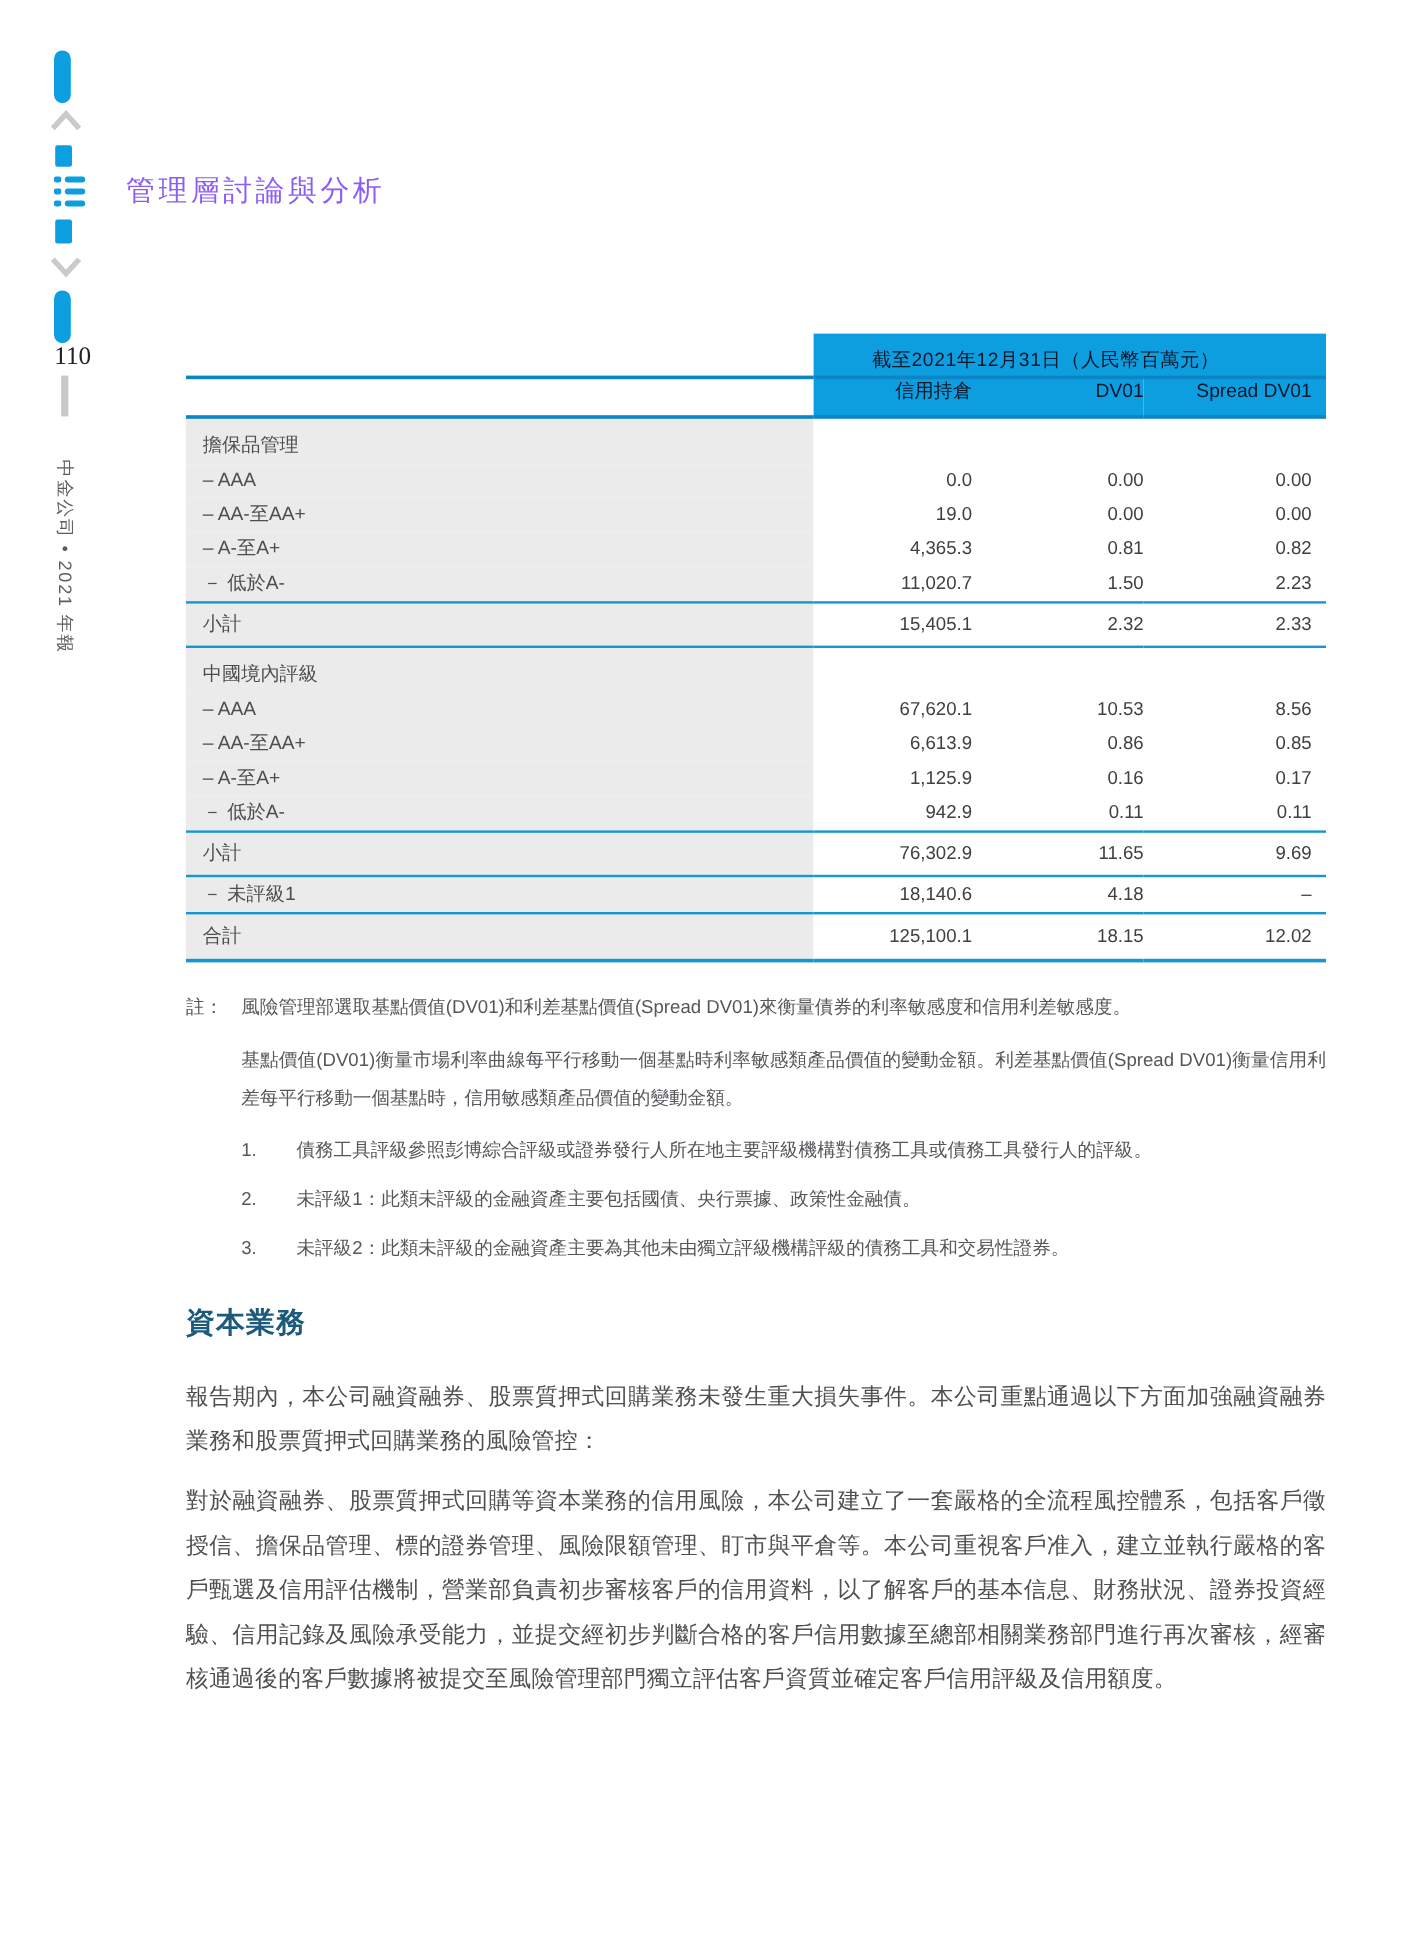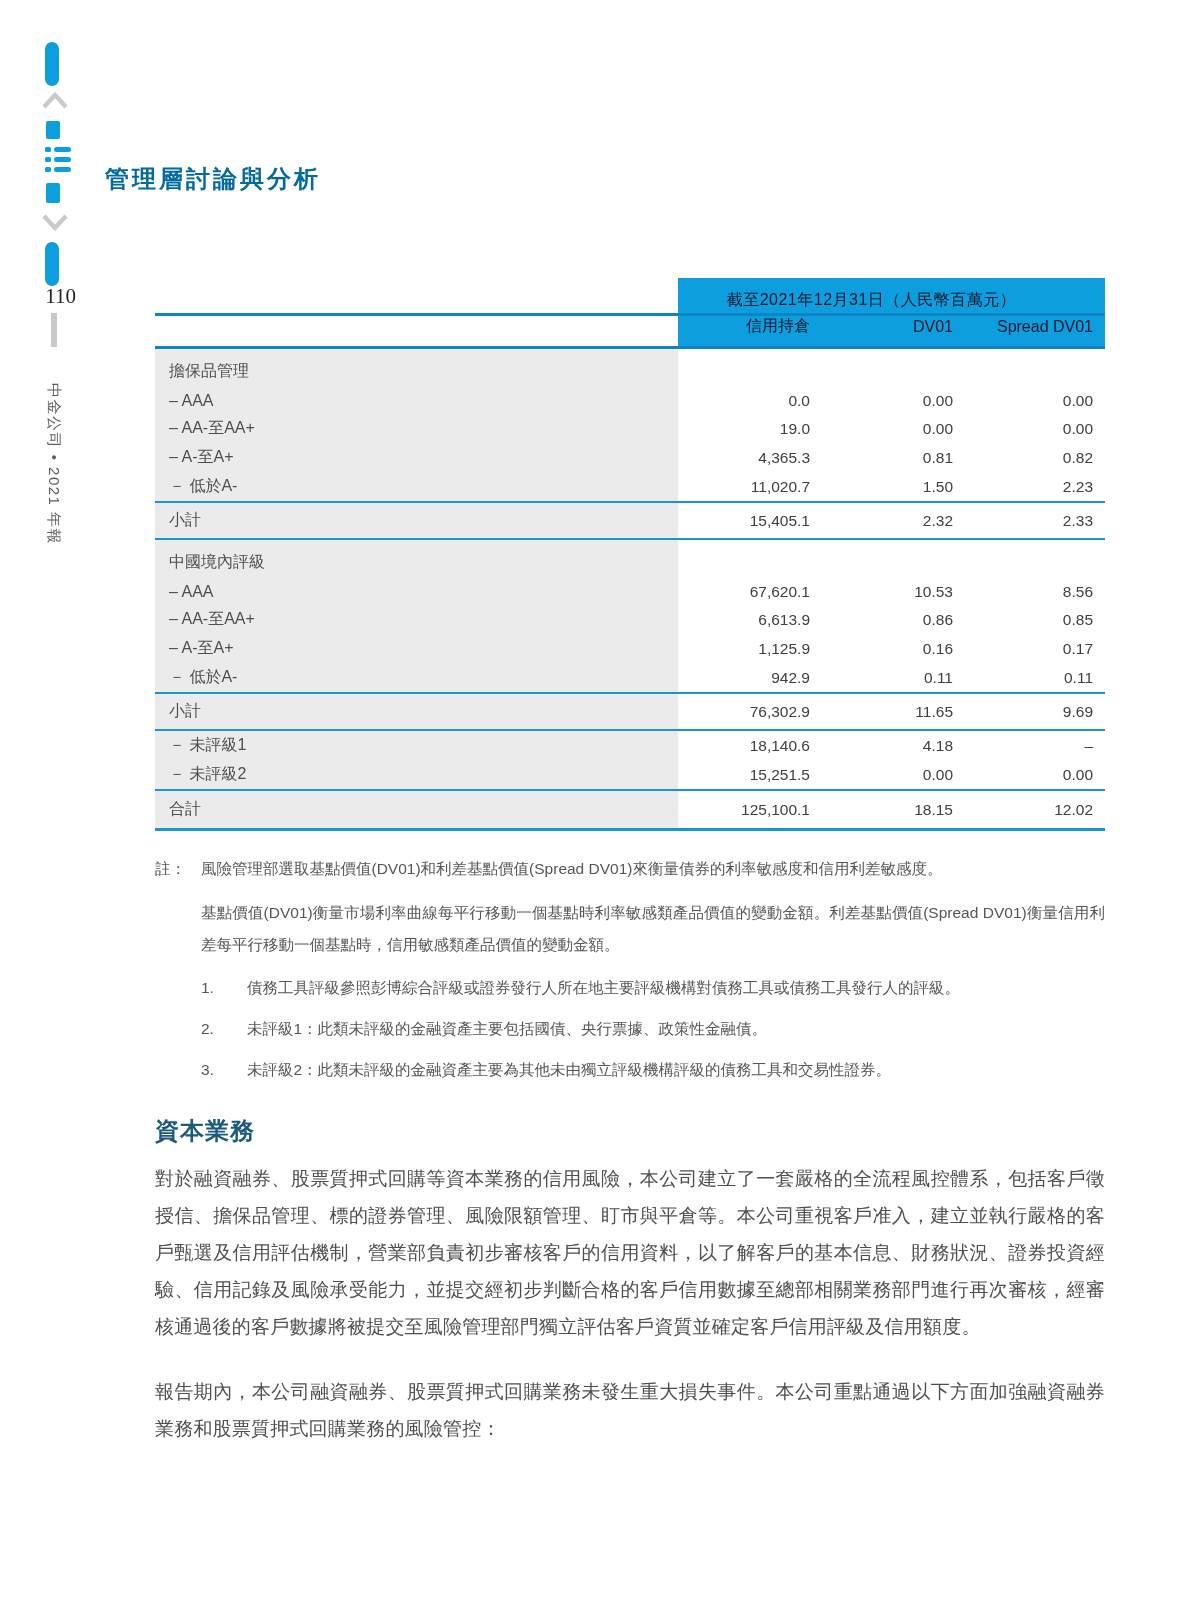--- a/index.html
+++ b/index.html
@@ -42,21 +42,21 @@
   .tick{position:absolute;left:51px;top:313px;width:6px;height:34px;background:var(--tick);}
   .edge-text{
     position:absolute;left:63px;top:383px;width:200px;
     transform:rotate(90deg);transform-origin:0 0;
     font-size:15px;color:#5b5c5e;letter-spacing:1.5px;white-space:nowrap;
   }
   
   .page-title{
     position:absolute;left:105px;top:143px;
     font-family:"Liberation Serif","DejaVu Serif",serif;
-    font-size:24px;font-weight:bold;color:#0369a1;letter-spacing:3px;margin-top:20px;
+    font-size:24px;font-weight:normal;color:#8b5cf6;letter-spacing:3px;
   }
   
   .main{position:absolute;left:155px;top:278px;width:950px;}
   
   table.credit{width:950px;border-collapse:collapse;table-layout:fixed;}
   col.c-label{width:523px;}
   col.c-v0{width:132px;}
   col.c-v1{width:143px;}
   col.c-v2{width:152px;}
   thead td{border-bottom:3px solid var(--table-line-heavy);}
@@ -242,26 +242,20 @@
           <td class="val">76,302.9</td>
           <td class="val">11.65</td>
           <td class="val last">9.69</td>
         </tr>
         <tr class="row-data">
           <td class="label">－ 未評級1</td>
           <td class="val">18,140.6</td>
           <td class="val">4.18</td>
           <td class="val last">–</td>
         </tr>
-        <tr class="row-data">
-          <td class="label">－ 未評級2</td>
-          <td class="val">15,251.5</td>
-          <td class="val">0.00</td>
-          <td class="val last">0.00</td>
-        </tr>
         <tr class="row-total">
           <td class="label">合計</td>
           <td class="val">125,100.1</td>
           <td class="val">18.15</td>
           <td class="val last">12.02</td>
         </tr>
       </tbody>
   </table>
 
   <div class="notes">
@@ -279,16 +273,16 @@
       <span class="note-text">未評級1：此類未評級的金融資產主要包括國債、央行票據、政策性金融債。</span>
     </div>
     <div class="note-item">
       <span class="note-num">3.</span>
       <span class="note-text">未評級2：此類未評級的金融資產主要為其他未由獨立評級機構評級的債務工具和交易性證券。</span>
     </div>
   </div>
 
   <h2 class="sec-heading">資本業務</h2>
 
+  <p class="body-para second">報告期內，本公司融資融券、股票質押式回購業務未發生重大損失事件。本公司重點通過以下方面加強融資融券業務和股票質押式回購業務的風險管控：</p>
   <p class="body-para">對於融資融券、股票質押式回購等資本業務的信用風險，本公司建立了一套嚴格的全流程風控體系，包括客戶徵授信、擔保品管理、標的證券管理、風險限額管理、盯市與平倉等。本公司重視客戶准入，建立並執行嚴格的客戶甄選及信用評估機制，營業部負責初步審核客戶的信用資料，以了解客戶的基本信息、財務狀況、證券投資經驗、信用記錄及風險承受能力，並提交經初步判斷合格的客戶信用數據至總部相關業務部門進行再次審核，經審核通過後的客戶數據將被提交至風險管理部門獨立評估客戶資質並確定客戶信用評級及信用額度。</p>
-  <p class="body-para second">報告期內，本公司融資融券、股票質押式回購業務未發生重大損失事件。本公司重點通過以下方面加強融資融券業務和股票質押式回購業務的風險管控：</p>
 
 </div>
 
 </body></html>

